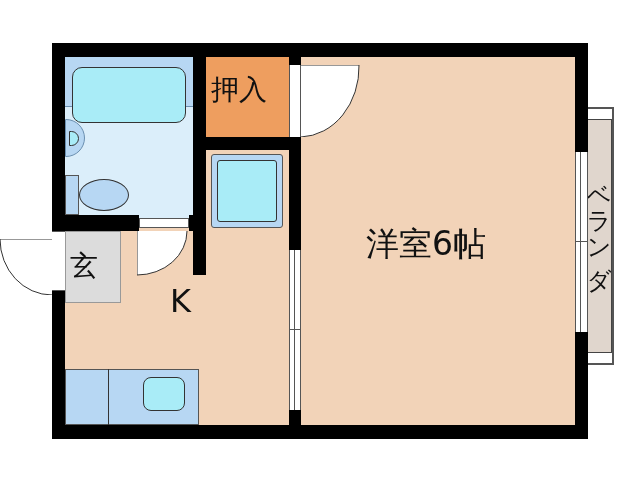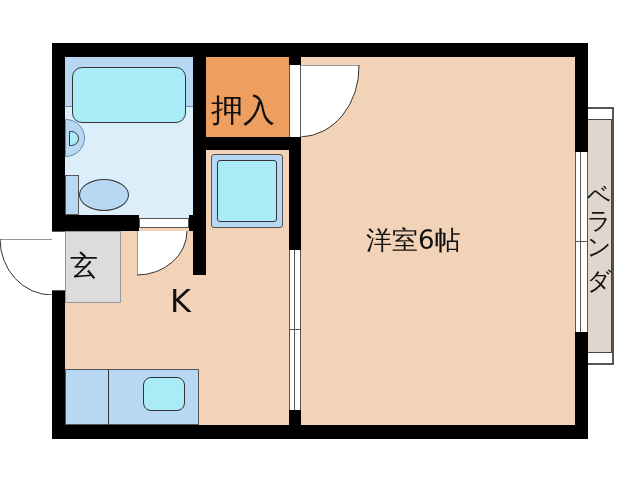--- a/index.html
+++ b/index.html
@@ -16,36 +16,36 @@
   <div class="abs" style="left:584px;top:107px;width:30px;height:258px;border:2px solid #555;background:#fff;"></div>
   <div class="abs" style="left:586px;top:119px;width:26px;height:234px;background:#e0d6cd;border:1px solid #444;"></div>
   <div class="label" style="left:591px;top:168px;width:20px;font-size:24px;writing-mode:vertical-rl;text-orientation:upright;">ベランダ</div>
 
   <div class="abs wall" style="left:52px;top:43px;width:536px;height:14px;"></div>
   <div class="abs wall" style="left:52px;top:425px;width:536px;height:14px;"></div>
   <div class="abs wall" style="left:52px;top:43px;width:13px;height:396px;"></div>
   <div class="abs wall" style="left:575px;top:43px;width:13px;height:396px;"></div>
 
   <div class="abs" style="left:301px;top:57px;width:274px;height:368px;background:#f2d3b8;"></div>
-  <div class="label" style="left:366px;top:227px;font-size:26px;">洋室6帖</div>
+  <div class="label" style="left:366px;top:227px;font-size:33px;">洋室6帖</div>
 
   <div class="abs" style="left:65px;top:217px;width:224px;height:208px;background:#f2d3b8;"></div>
   <div class="abs" style="left:206px;top:150px;width:83px;height:67px;background:#f2d3b8;"></div>
   <div class="label" style="left:170px;top:285px;font-size:32px;">K</div>
 
   <div class="abs" style="left:65px;top:57px;width:128px;height:161px;background:#dbeefa;"></div>
   <div class="abs" style="left:65px;top:57px;width:128px;height:50px;background:#b7d7f3;border-bottom:1px solid #6a8fb0;"></div>
   <div class="abs" style="left:72px;top:67px;width:114px;height:56px;background:#a9ecf7;border:1.5px solid #333;border-radius:10px;"></div>
   <div class="abs" style="left:65px;top:119px;width:20px;height:38px;background:#b7d7f3;border:1px solid #6a8fb0;border-radius:0 19px 19px 0;"></div>
   <div class="abs" style="left:69px;top:131px;width:10px;height:15px;background:#a9ecf7;border:1px solid #333;border-radius:0 8px 8px 0;"></div>
   <div class="abs" style="left:65px;top:175px;width:14px;height:40px;background:#b7d7f3;border:1px solid #555;"></div>
   <div class="abs" style="left:79px;top:179px;width:50px;height:32px;background:#b7d7f3;border:1px solid #333;border-radius:50%;"></div>
 
   <div class="abs" style="left:206px;top:57px;width:83px;height:80px;background:#ee9e5f;"></div>
-  <div class="label" style="left:211px;top:94px;font-size:32px;font-family:Liberation Serif, serif;">押入</div>
+  <div class="label" style="left:211px;top:76px;font-size:28px;font-family:Liberation Serif, serif;">押入</div>
 
   <div class="abs" style="left:211px;top:154px;width:72px;height:74px;background:#b7d7f3;border:1px solid #555;border-radius:3px;"></div>
   <div class="abs" style="left:217px;top:160px;width:60px;height:62px;background:#a9ecf7;border:1px solid #333;border-radius:3px;"></div>
 
   <div class="abs" style="left:65px;top:231px;width:56px;height:72px;background:#dcdcdc;border:1px solid #999;"></div>
   <div class="label" style="left:70px;top:252px;font-size:28px;">玄</div>
 
   <div class="abs" style="left:65px;top:369px;width:134px;height:56px;background:#b7d7f3;border:1px solid #555;"></div>
   <div class="abs" style="left:108px;top:369px;width:1px;height:56px;background:#333;"></div>
   <div class="abs" style="left:143px;top:377px;width:42px;height:34px;background:#a9ecf7;border:1px solid #333;border-radius:8px;"></div>

